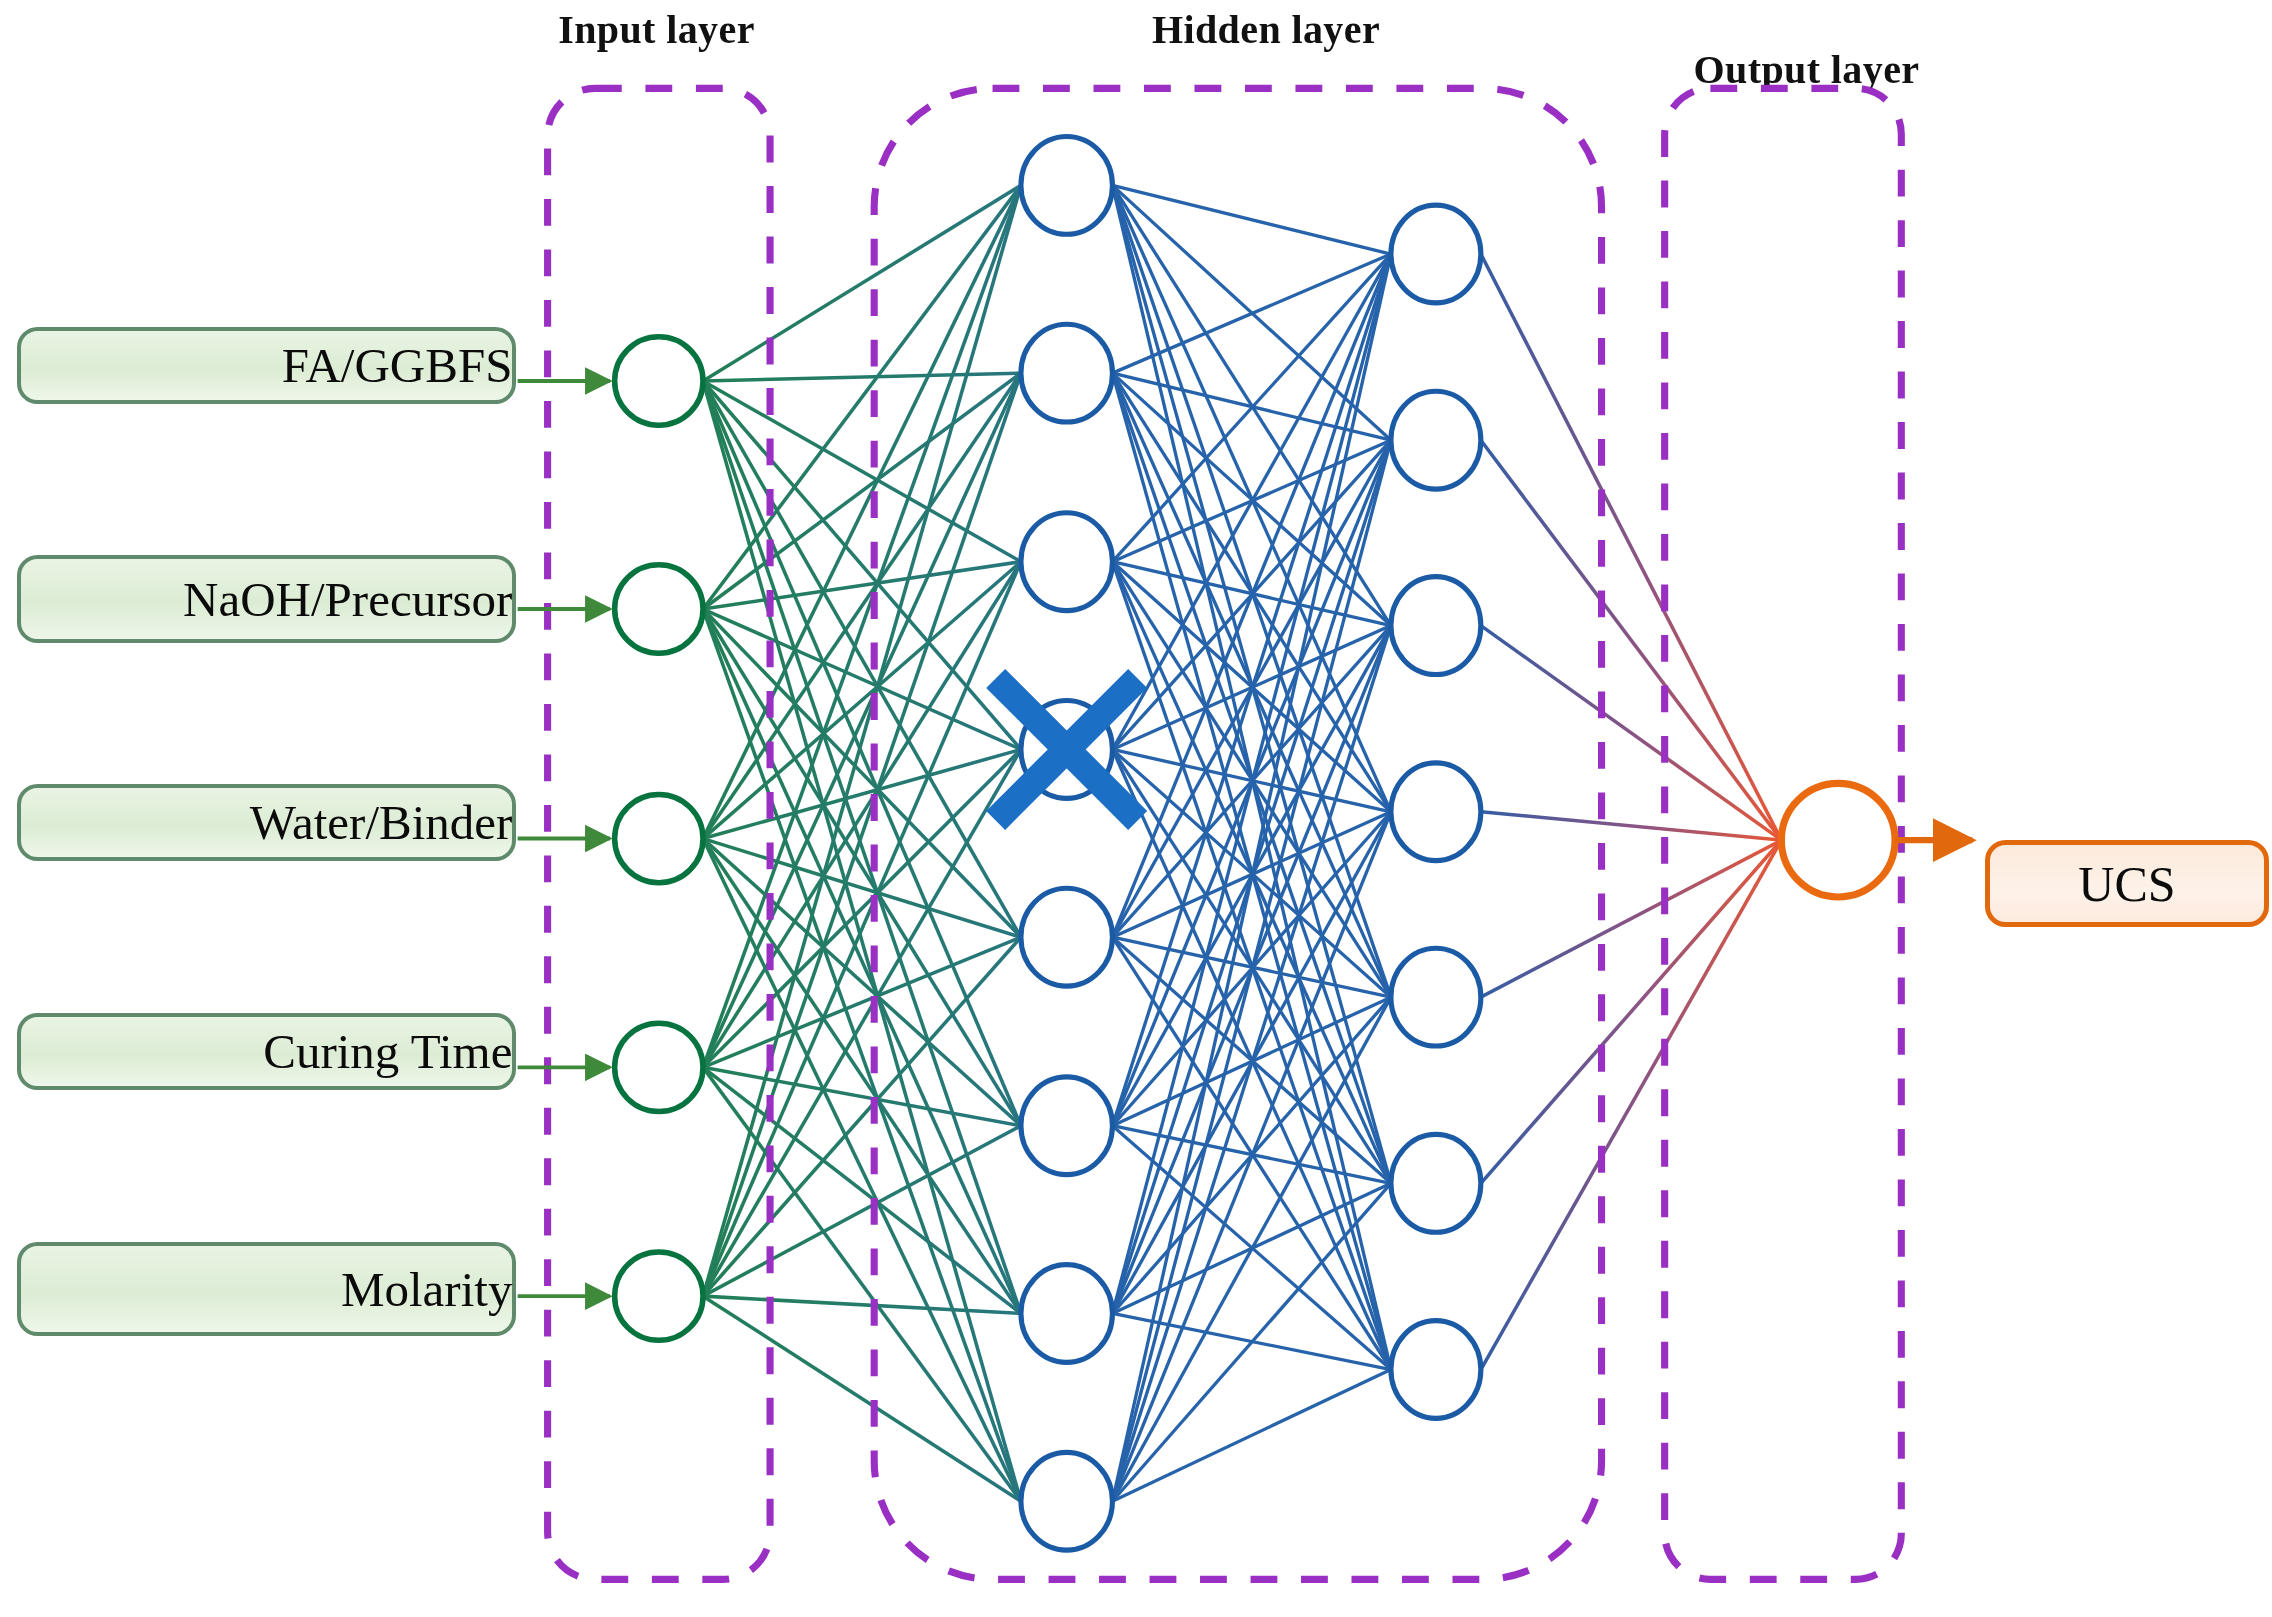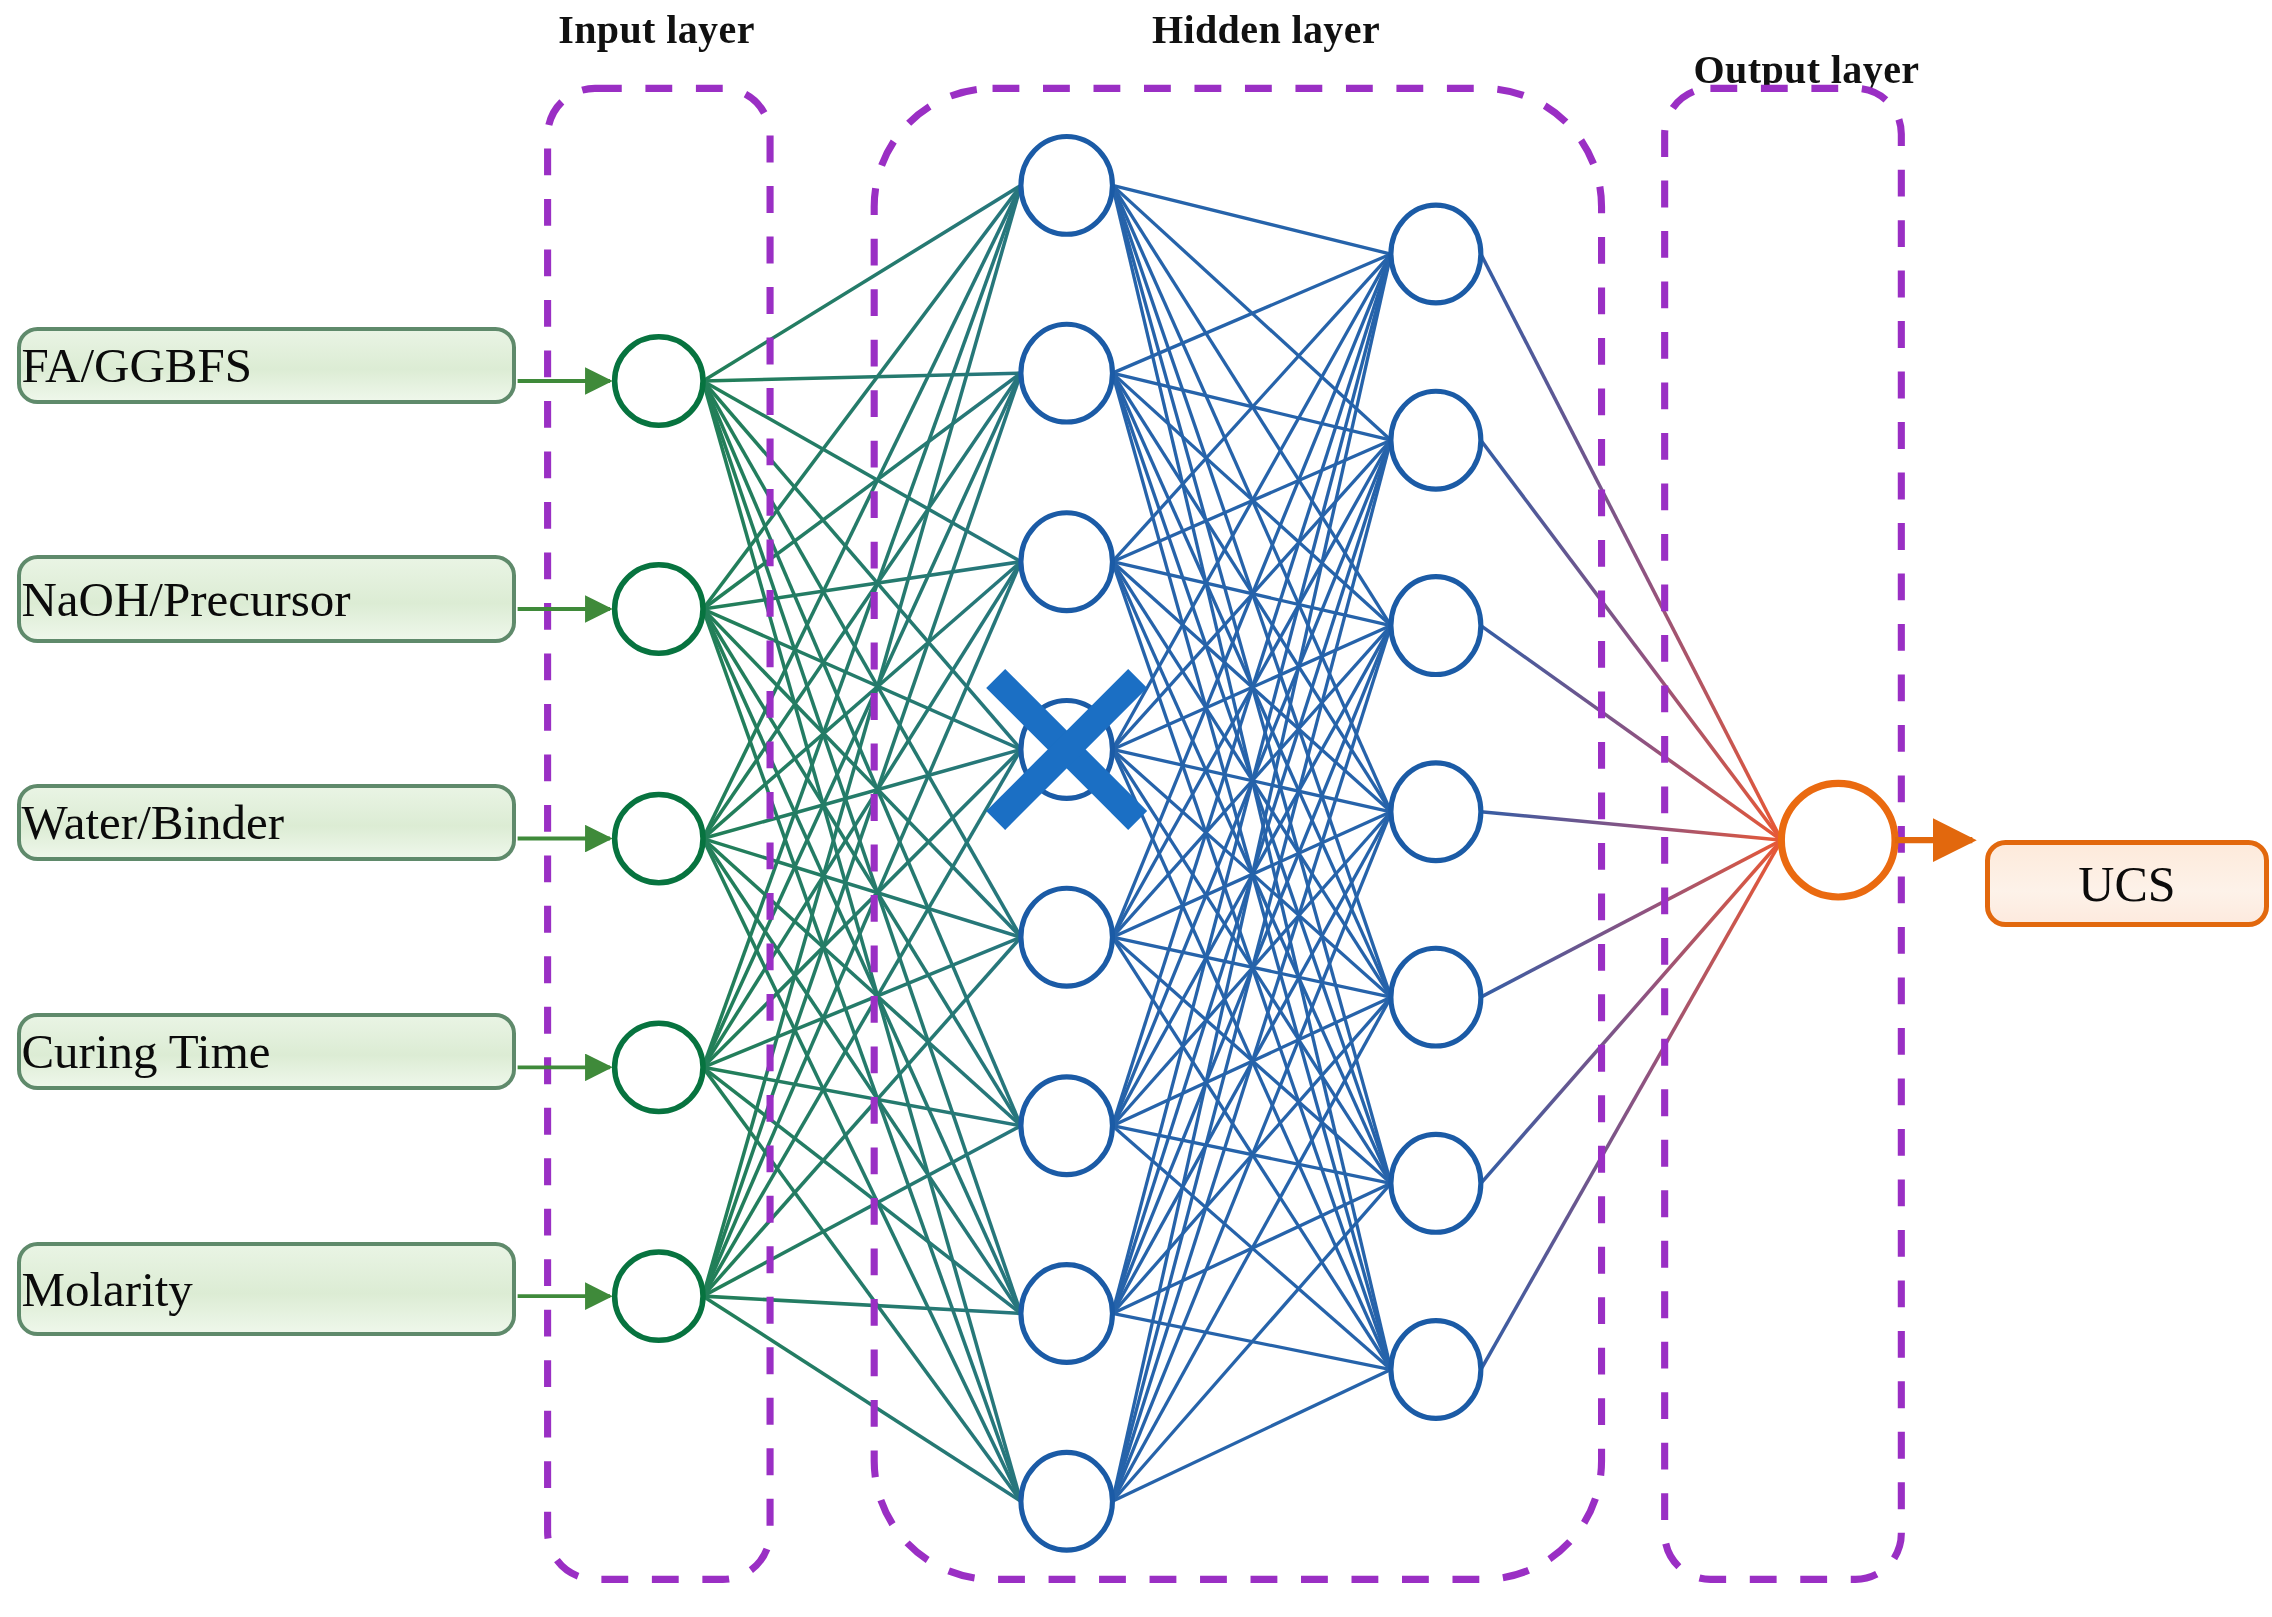--- a/index.html
+++ b/index.html
@@ -8,21 +8,21 @@
   #net{position:absolute;left:0;top:0;width:2273px;height:1618px;}
   .layer-title{
     position:absolute;font-family:"Liberation Serif",serif;font-weight:bold;
     font-size:40px;color:#111;white-space:nowrap;letter-spacing:0.4px;
     text-align:center;
   }
   .in-box{
     position:absolute;box-sizing:border-box;
     border:4px solid #5f8a6b;border-radius:20.5px;
     background:linear-gradient(180deg,#e9f4e4 0%,#dcecd4 55%,#eef7ea 100%);
-    display:flex;align-items:center;justify-content:flex-start;
+    display:flex;align-items:center;justify-content:flex-end;
     font-family:"Liberation Serif",serif;font-size:49px;color:#0b0b0b;
   }
   .out-box{
     position:absolute;box-sizing:border-box;
     border:5.5px solid #e2680d;border-radius:20.5px;
     background:linear-gradient(180deg,#fdeadb 0%,#fdf2e9 60%,#fdeade 100%);
     display:flex;align-items:center;justify-content:center;
     font-family:"Liberation Serif",serif;font-size:50px;color:#0b0b0b;
   }
 </style>

